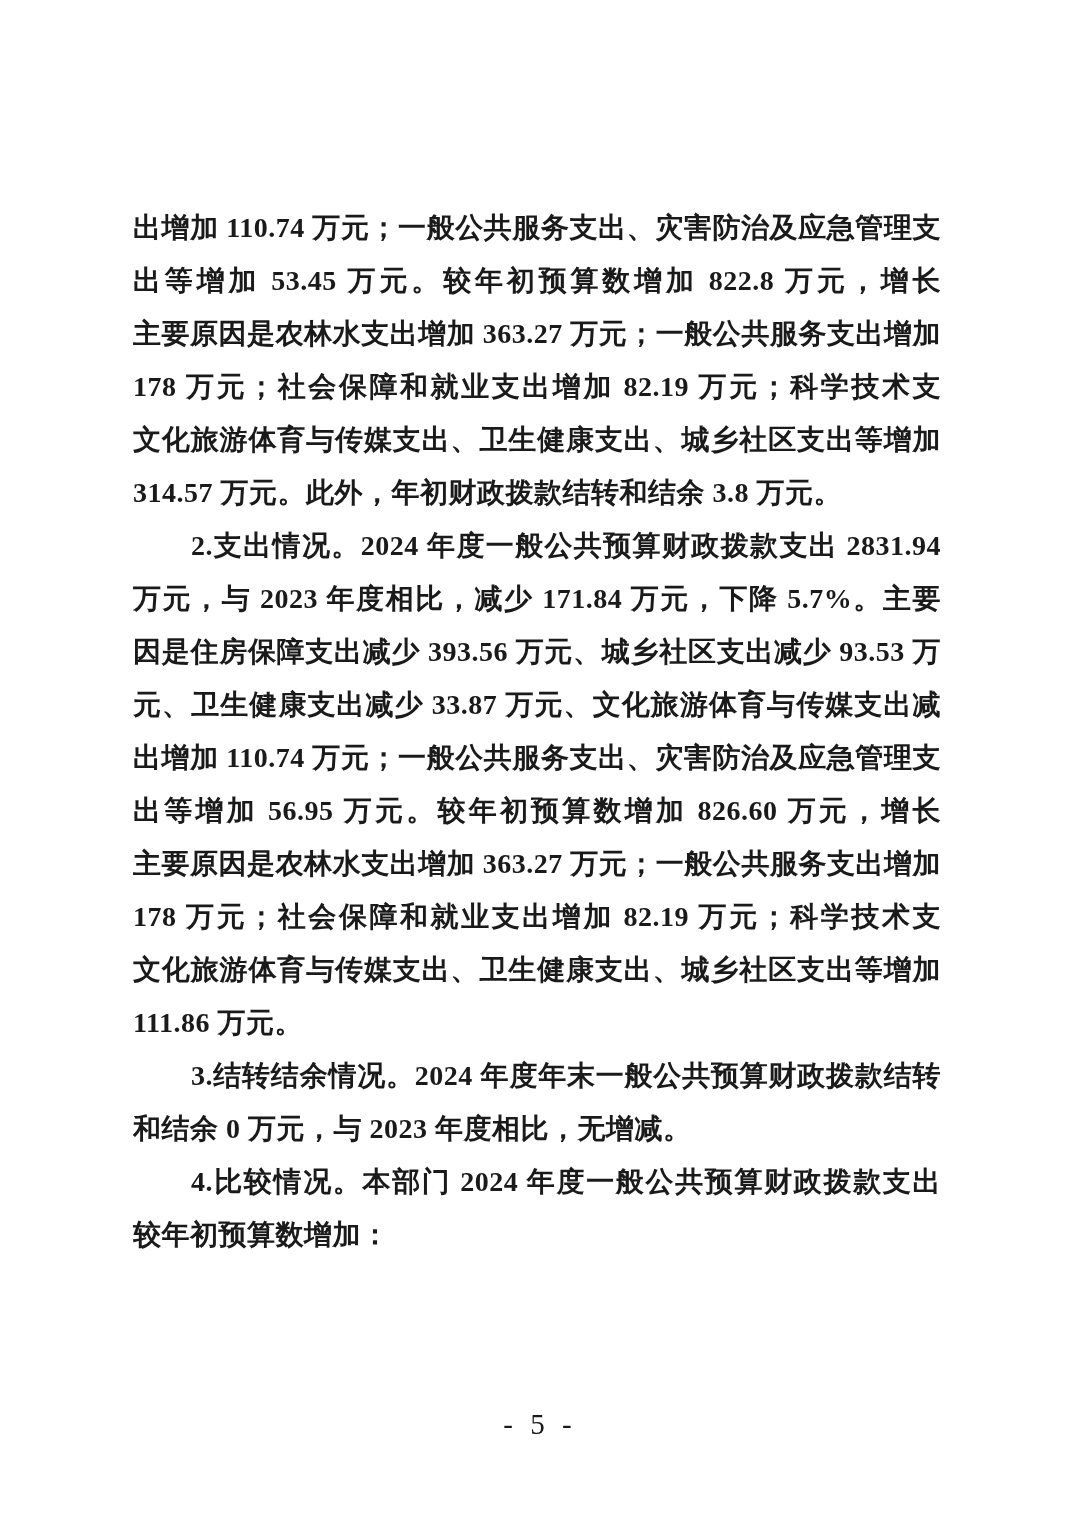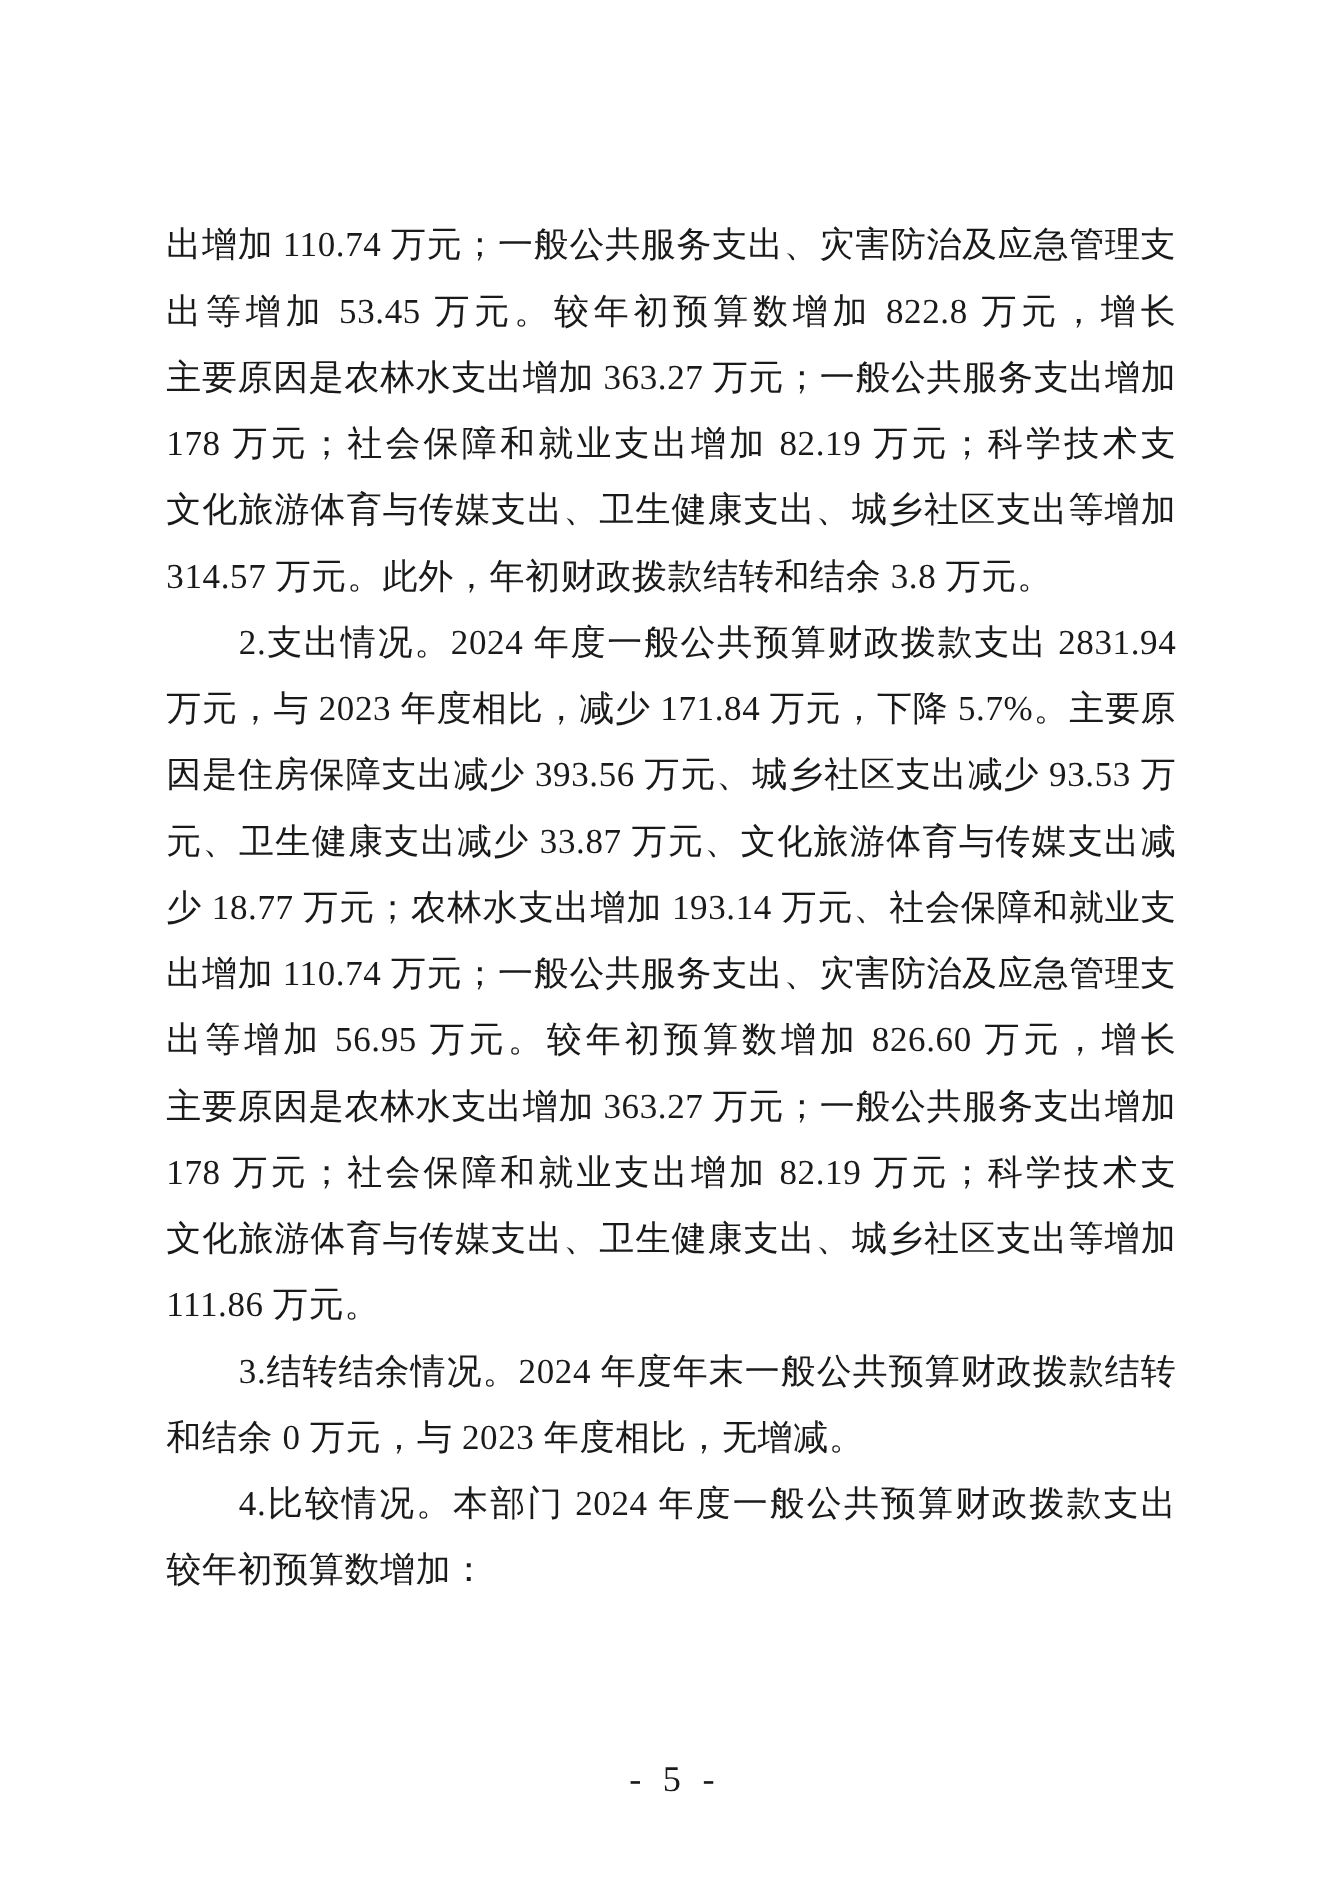--- a/index.html
+++ b/index.html
@@ -9,22 +9,23 @@
     width: 1075px;
     height: 1520px;
     background: #ffffff;
     overflow: hidden;
     font-family: "Liberation Serif", "DejaVu Serif", serif;
     color: #1a1a1a;
   }
   .content {
     position: absolute;
     left: 133px;
-    top: 170px;
+    top: 201px;
     width: 808px;
+    font-weight: bold;
   }
   .line {
     height: 53px;
     line-height: 53px;
     font-size: 28px;
     letter-spacing: 0.5px;
     text-align: justify;
     text-align-last: justify;
     overflow: hidden;
     white-space: normal;
@@ -54,21 +55,20 @@
         <div class="line">主要原因是农林水支出增加 363.27 万元；一般公共服务支出增加</div>
         <div class="line">178 万元；社会保障和就业支出增加 82.19 万元；科学技术支出、</div>
         <div class="line">文化旅游体育与传媒支出、卫生健康支出、城乡社区支出等增加</div>
         <div class="line last">314.57 万元。此外，年初财政拨款结转和结余 3.8 万元。</div>
       </div>
       <div class="paragraph">
         <div class="line indent">2.支出情况。2024 年度一般公共预算财政拨款支出 2831.94</div>
         <div class="line">万元，与 2023 年度相比，减少 171.84 万元，下降 5.7%。主要原</div>
         <div class="line">因是住房保障支出减少 393.56 万元、城乡社区支出减少 93.53 万</div>
         <div class="line">元、卫生健康支出减少 33.87 万元、文化旅游体育与传媒支出减</div>
-        <div class="line">少 18.77 万元；农林水支出增加 193.14 万元、社会保障和就业支</div>
         <div class="line">出增加 110.74 万元；一般公共服务支出、灾害防治及应急管理支</div>
         <div class="line">出等增加 56.95 万元。较年初预算数增加 826.60 万元，增长 41.2%。</div>
         <div class="line">主要原因是农林水支出增加 363.27 万元；一般公共服务支出增加</div>
         <div class="line">178 万元；社会保障和就业支出增加 82.19 万元；科学技术支出、</div>
         <div class="line">文化旅游体育与传媒支出、卫生健康支出、城乡社区支出等增加</div>
         <div class="line last">111.86 万元。</div>
       </div>
       <div class="paragraph">
         <div class="line indent">3.结转结余情况。2024 年度年末一般公共预算财政拨款结转</div>
         <div class="line last">和结余 0 万元，与 2023 年度相比，无增减。</div>

